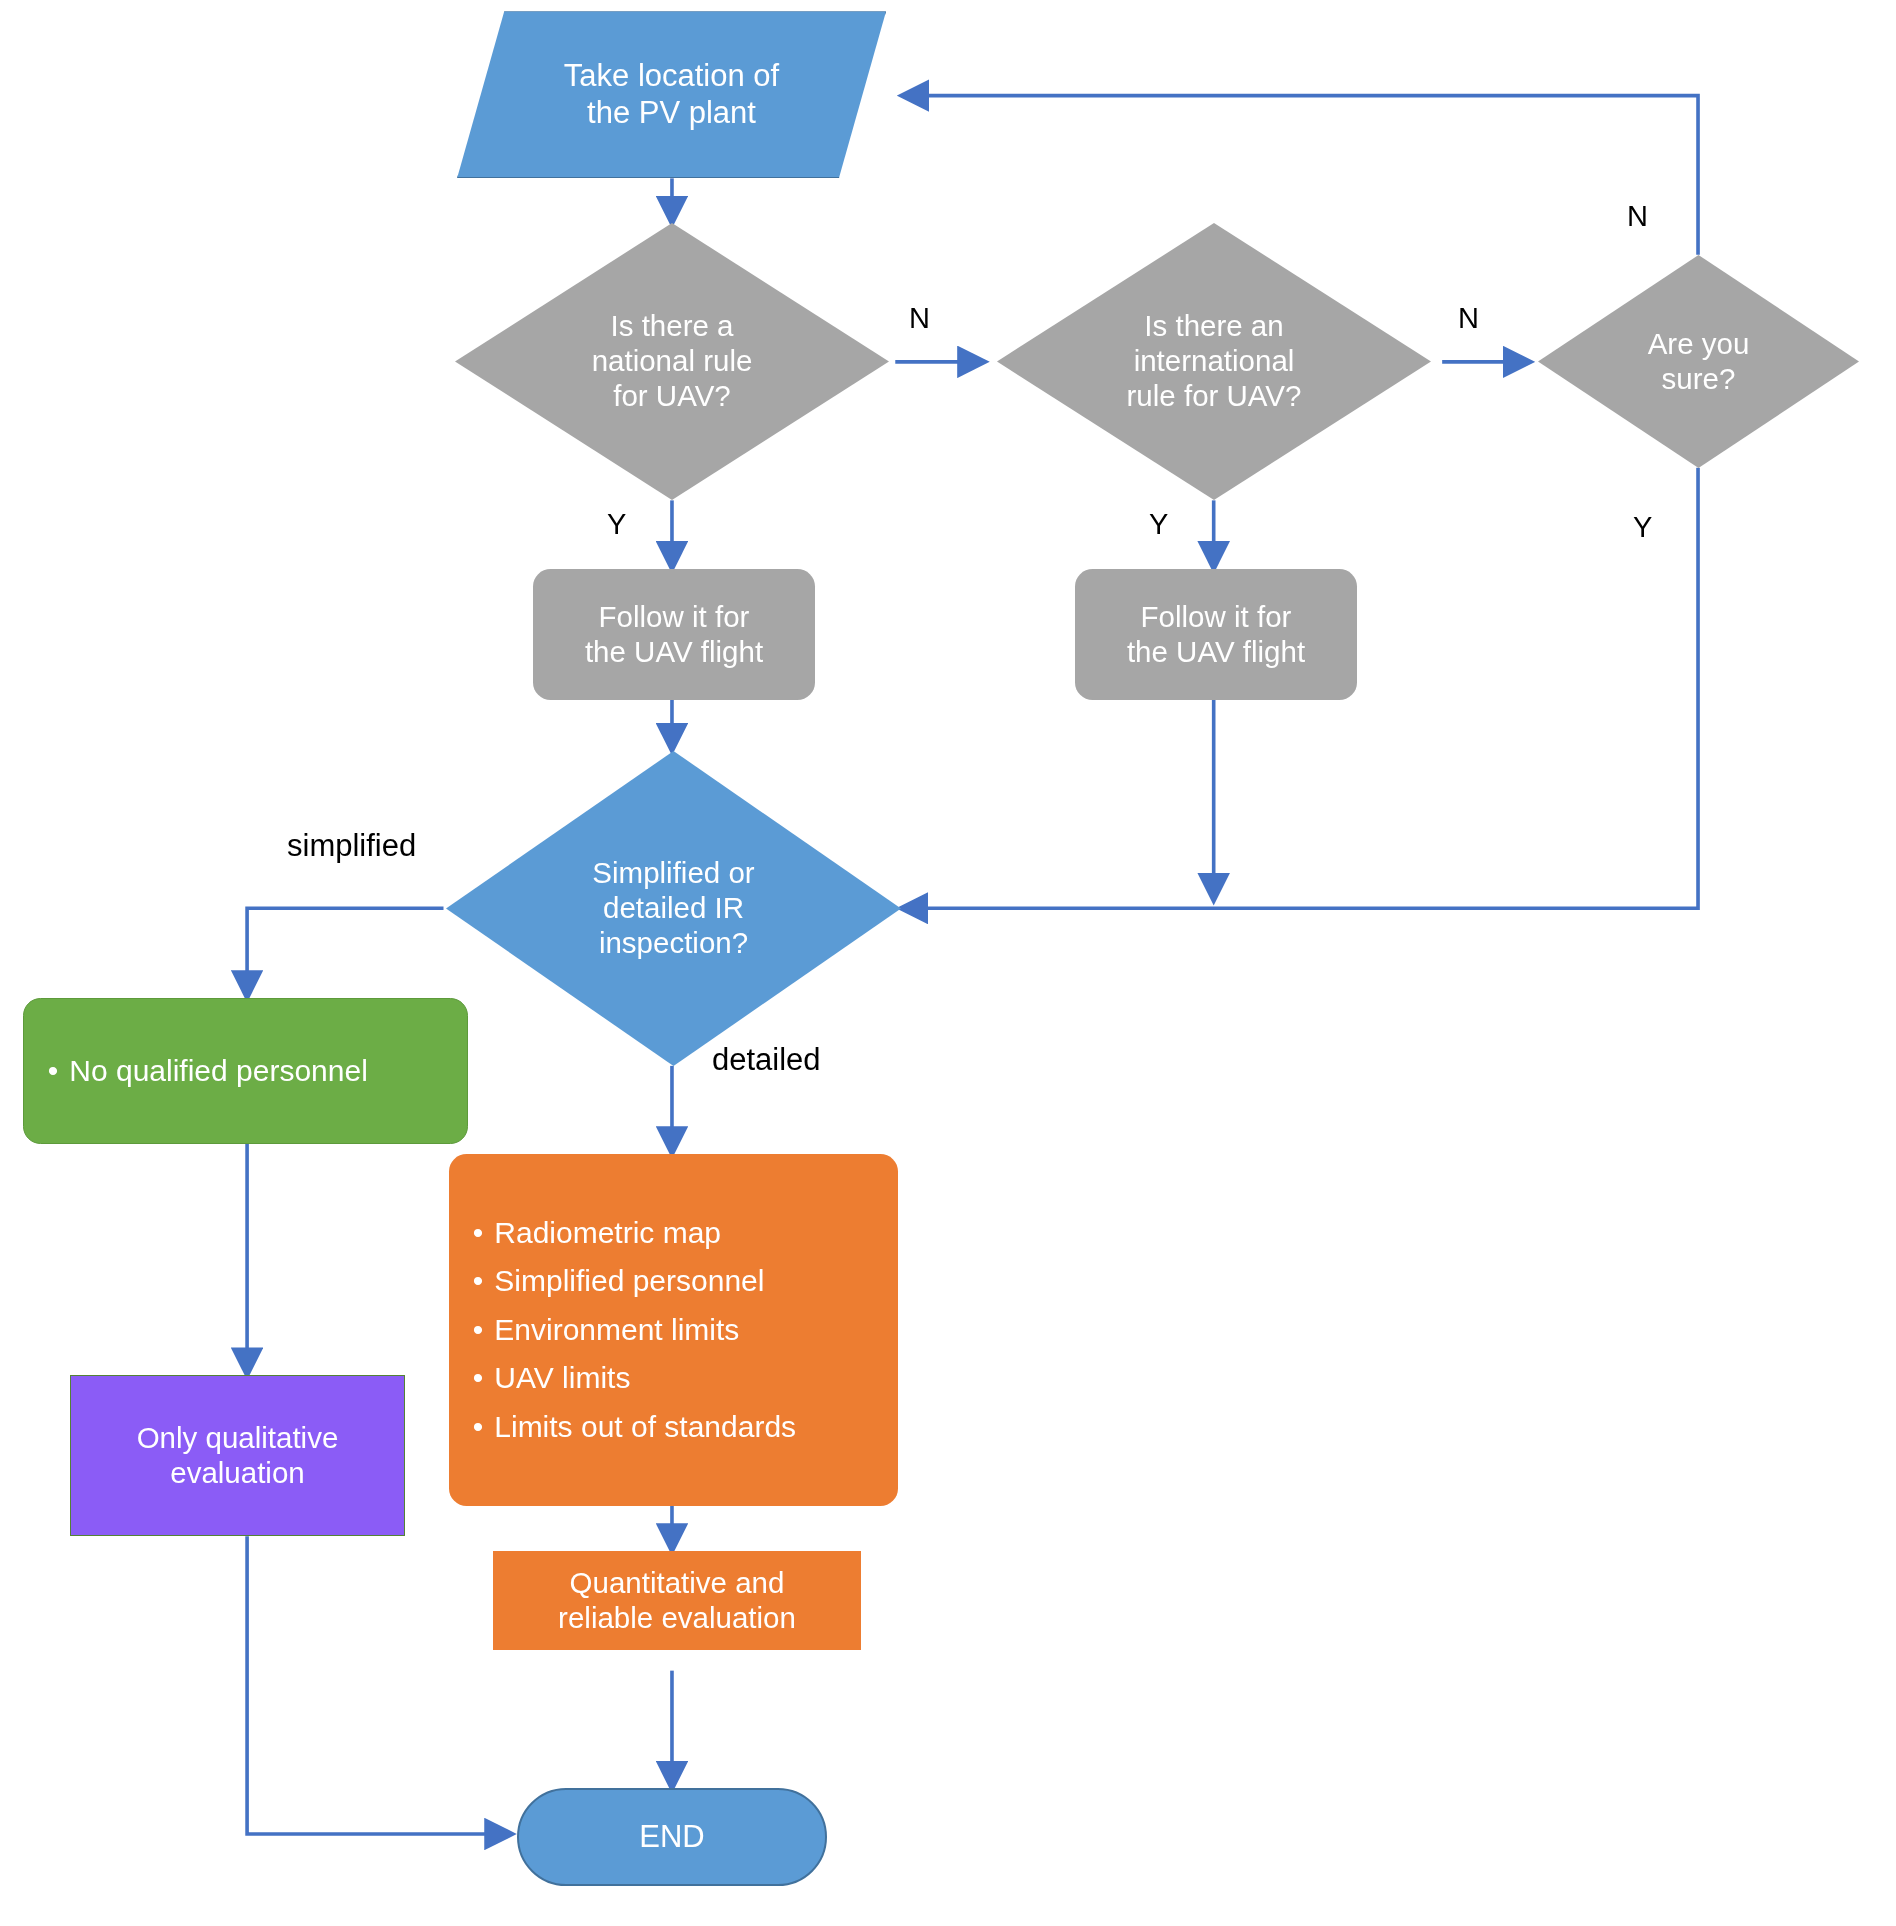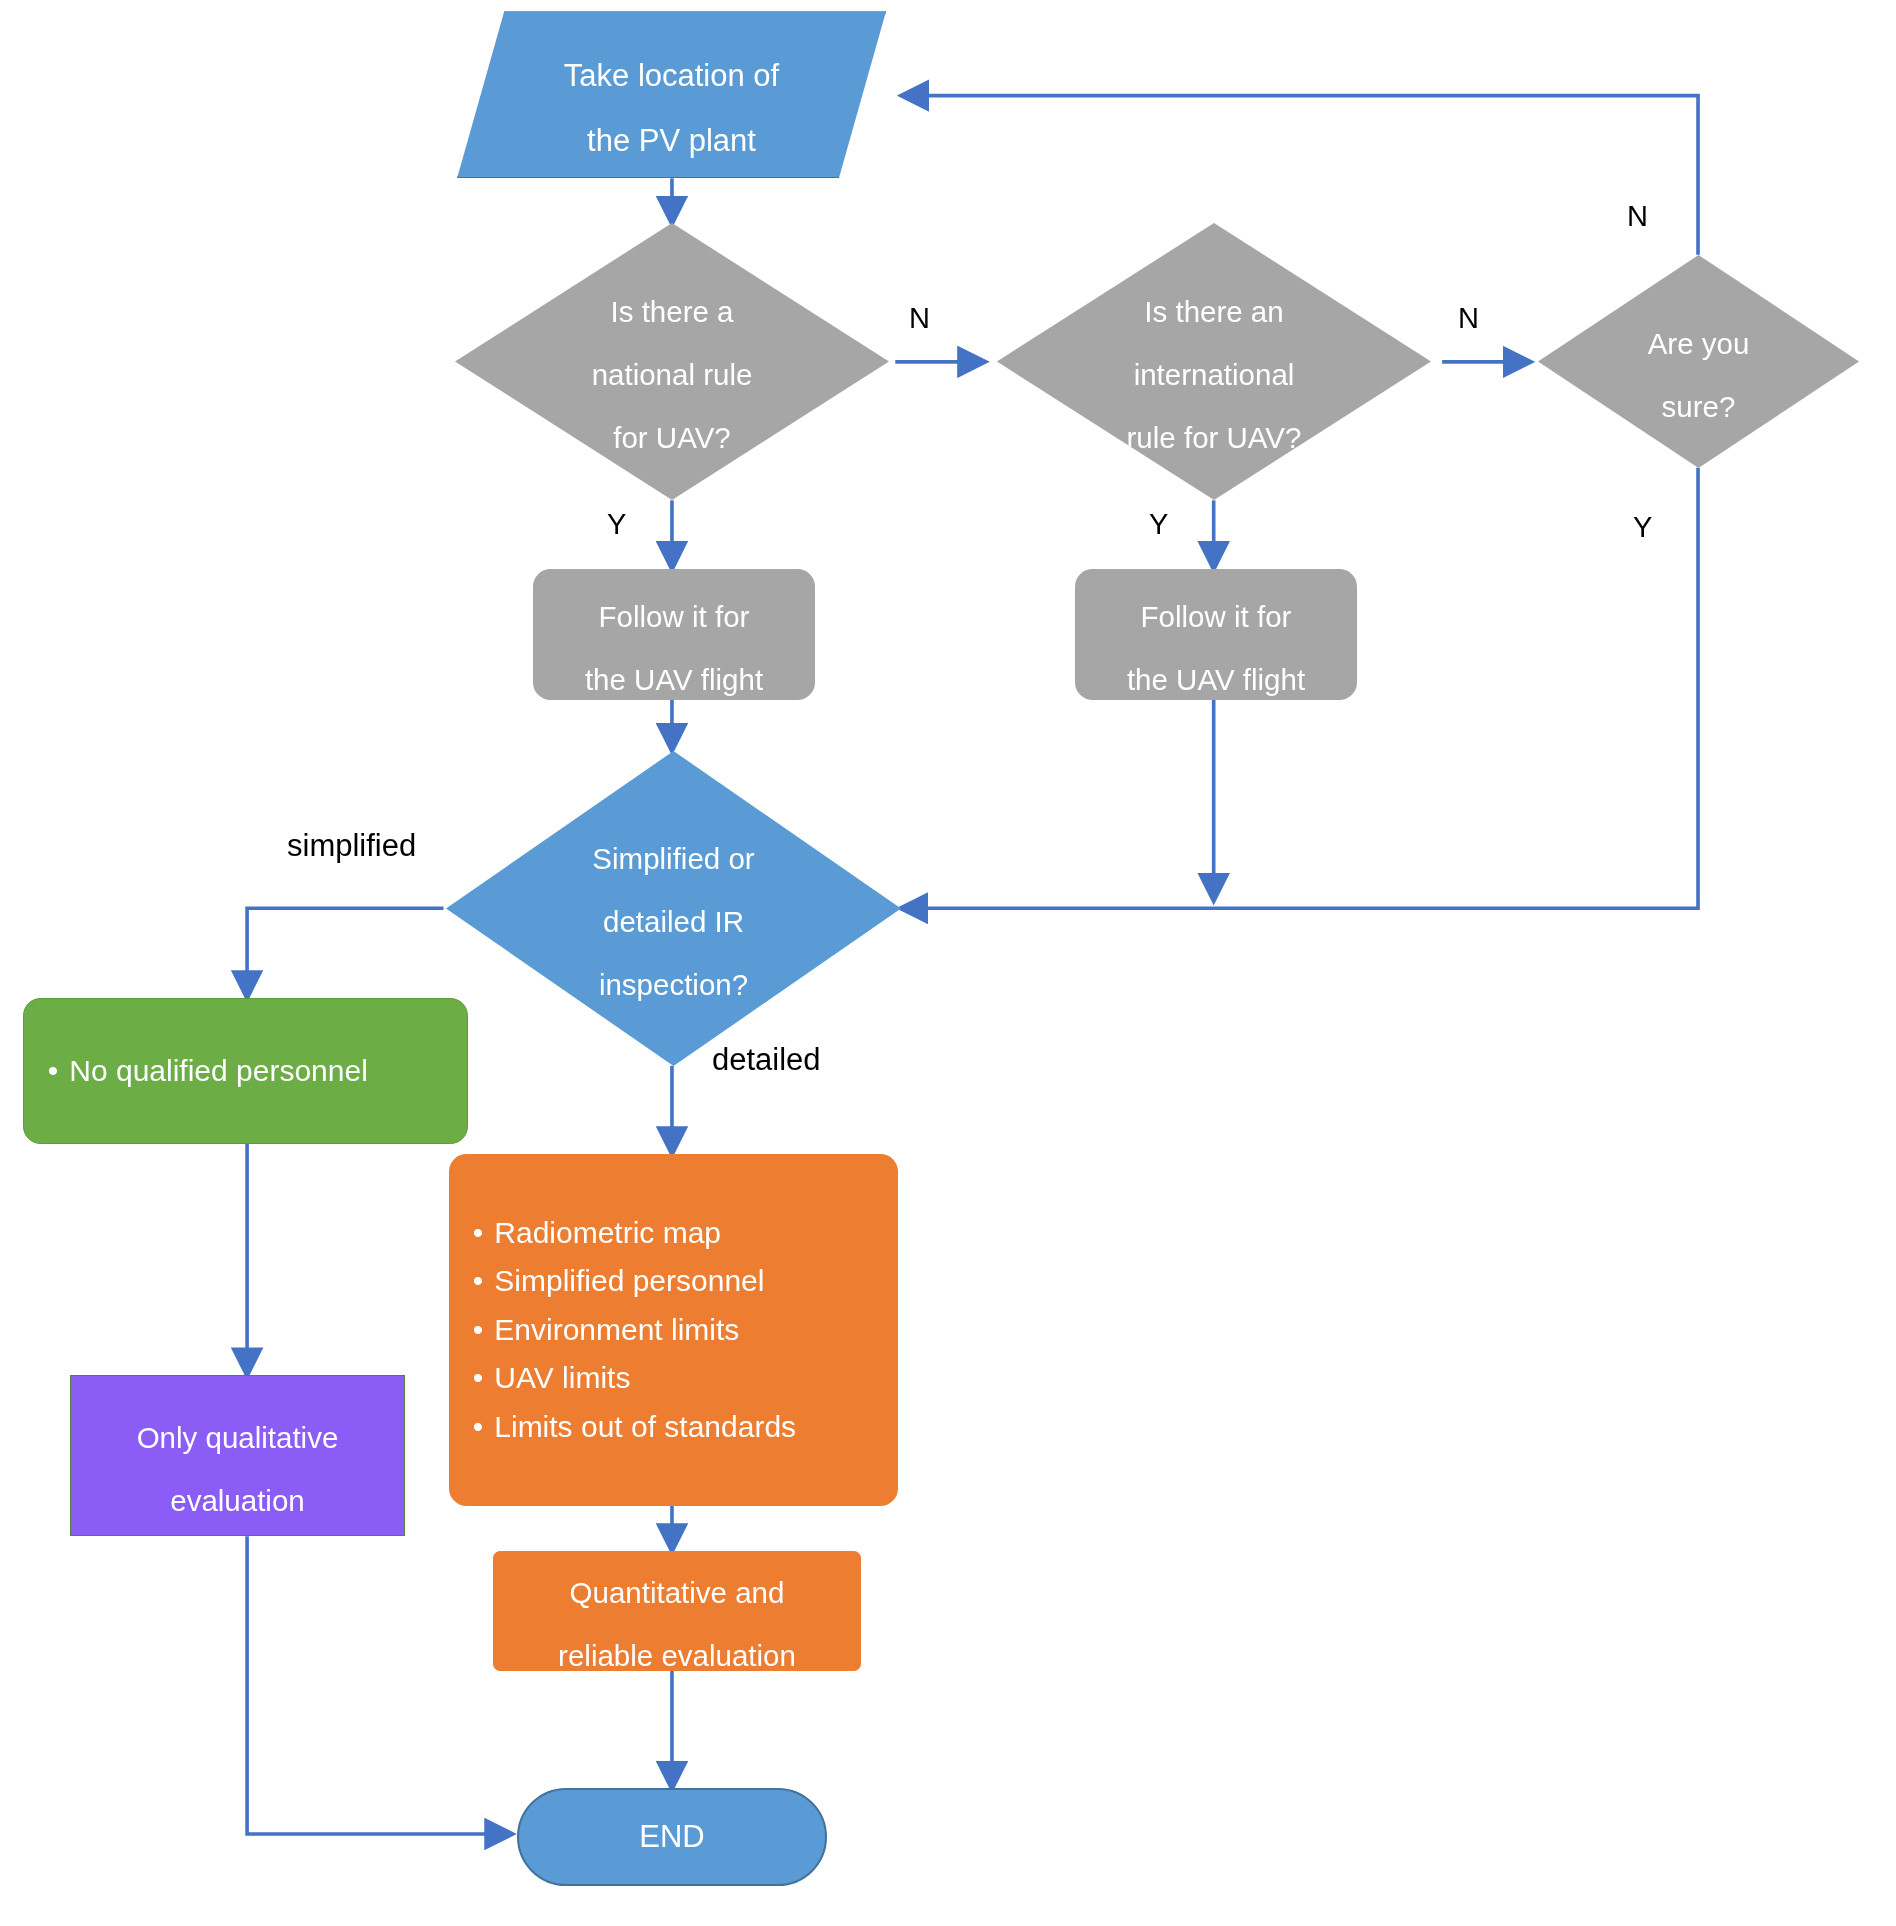--- a/index.html
+++ b/index.html
@@ -90,21 +90,21 @@
   }
   
   .edge-label {
     position: absolute;
     color: #000000;
     font-size: 29px;
     line-height: 1;
     white-space: nowrap;
   }
   .edge-label.big { font-size: 31px; }
-  .node-line { display: block; margin-top: 28px; }
+  .node-line { display: block; }
 </style>
 </head>
 <body>
 
 <div id="stage">
 
   <svg id="edges" viewBox="0 0 3668 3726">
     <defs>
       <marker id="arrow" markerWidth="9" markerHeight="9" refX="7.6" refY="4.5" orient="auto" markerUnits="strokeWidth">
         <path d="M0,0 L9,4.5 L0,9 z" fill="#4472C4"></path>
@@ -216,21 +216,21 @@
     </div>
   </div>
 
   <div class="node sharprect green" style="left:70px; top:1375px; width:335px; height:161px;">
     <div>
       <span class="node-line">Only qualitative</span>
       <span class="node-line">evaluation</span>
     </div>
   </div>
 
-  <div class="node sharprect orange" style="left:493px; top:1551px; width:368px; height:120px;border-radius:7px;">
+  <div class="node sharprect orange" style="left:493px; top:1551px; width:368px; height:99px;">
     <div>
       <span class="node-line">Quantitative and</span>
       <span class="node-line">reliable evaluation</span>
     </div>
   </div>
 
   <div class="node pill" style="left:517px; top:1788px; width:310px; height:98px;">
     <span>END</span>
   </div>
 

